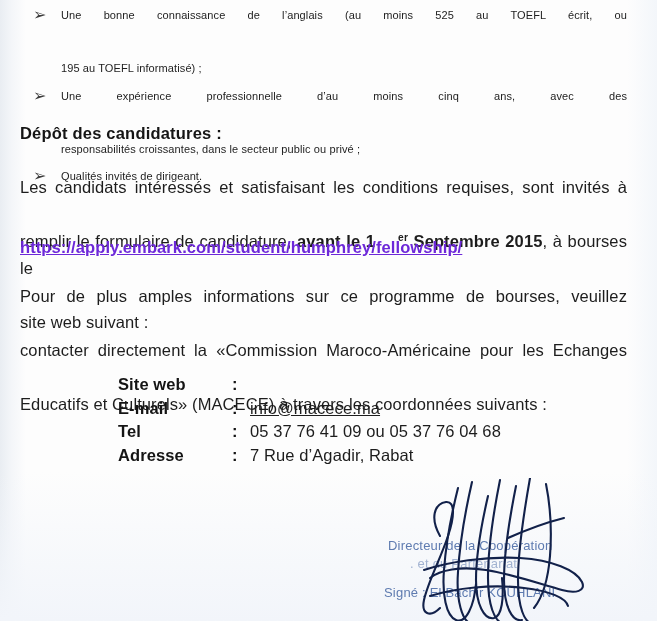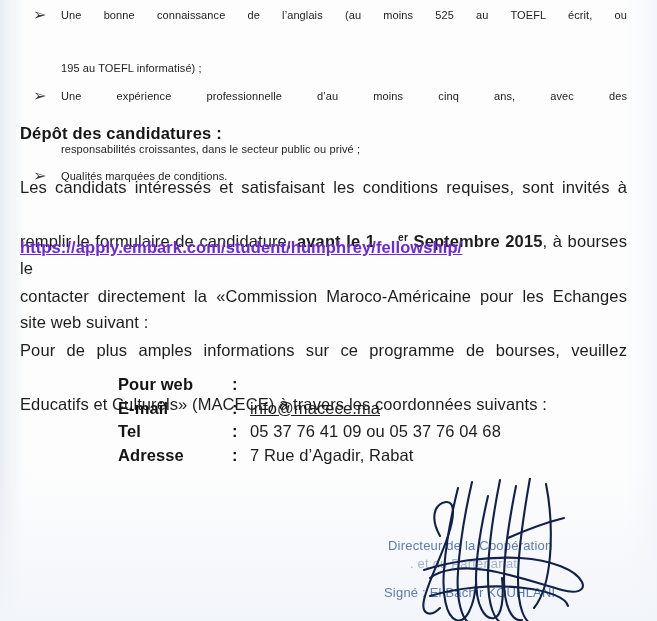--- a/index.html
+++ b/index.html
@@ -216,46 +216,46 @@
       <span class="bullet-marker">➢</span>
       <span class="bullet-text">
         <span class="ln stretch">Une expérience professionnelle d’au moins cinq ans, avec des</span>
         <span class="ln">responsabilités croissantes, dans le secteur public ou privé ;</span>
       </span>
     </div>
 
     <div class="bullet-row">
       <span class="bullet-marker">➢</span>
       <span class="bullet-text">
-        <span class="ln">Qualités marquées de conditions.</span>
+        <span class="ln">Qualités invités de dirigeant.</span>
       </span>
     </div>
 
   </div>
 
   <div class="section-heading" style="top:124px;text-align:center;">Dépôt des candidatures :</div>
 
   <div class="para" style="top:174px;">
     <span class="ln stretch">Les candidats intéressés et satisfaisant les conditions requises, sont invités à</span>
     <span class="ln stretch"><span>remplir le formulaire de candidature, </span><b><span>avant le 1</span><sup>er</sup><span> Septembre 2015</span></b><span>, à bourses le</span></span>
     <span class="ln">site web suivant :</span>
   </div>
 
   <div class="url-line" style="top:238px;">https://apply.embark.com/student/humphrey/fellowship/</div>
 
   <div class="para" style="top:283px;">
+    <span class="ln stretch">Pour de plus amples informations sur ce programme de bourses, veuillez</span>
     <span class="ln stretch">contacter directement la «Commission Maroco-Américaine pour les Echanges</span>
-    <span class="ln stretch">Pour de plus amples informations sur ce programme de bourses, veuillez</span>
     <span class="ln">Educatifs et Culturels» (MACECE) à travers les coordonnées suivants :</span>
   </div>
 
   <div class="contact-block">
 
     <div class="contact-row">
-      <span class="contact-label">Pour web</span>
+      <span class="contact-label">Site web</span>
       <span class="contact-colon">:</span>
     </div>
 
     <div class="contact-row">
       <span class="contact-label">E-mail</span>
       <span class="contact-colon">:</span>
       <span class="contact-value link">info@macece.ma</span>
     </div>
 
     <div class="contact-row">

